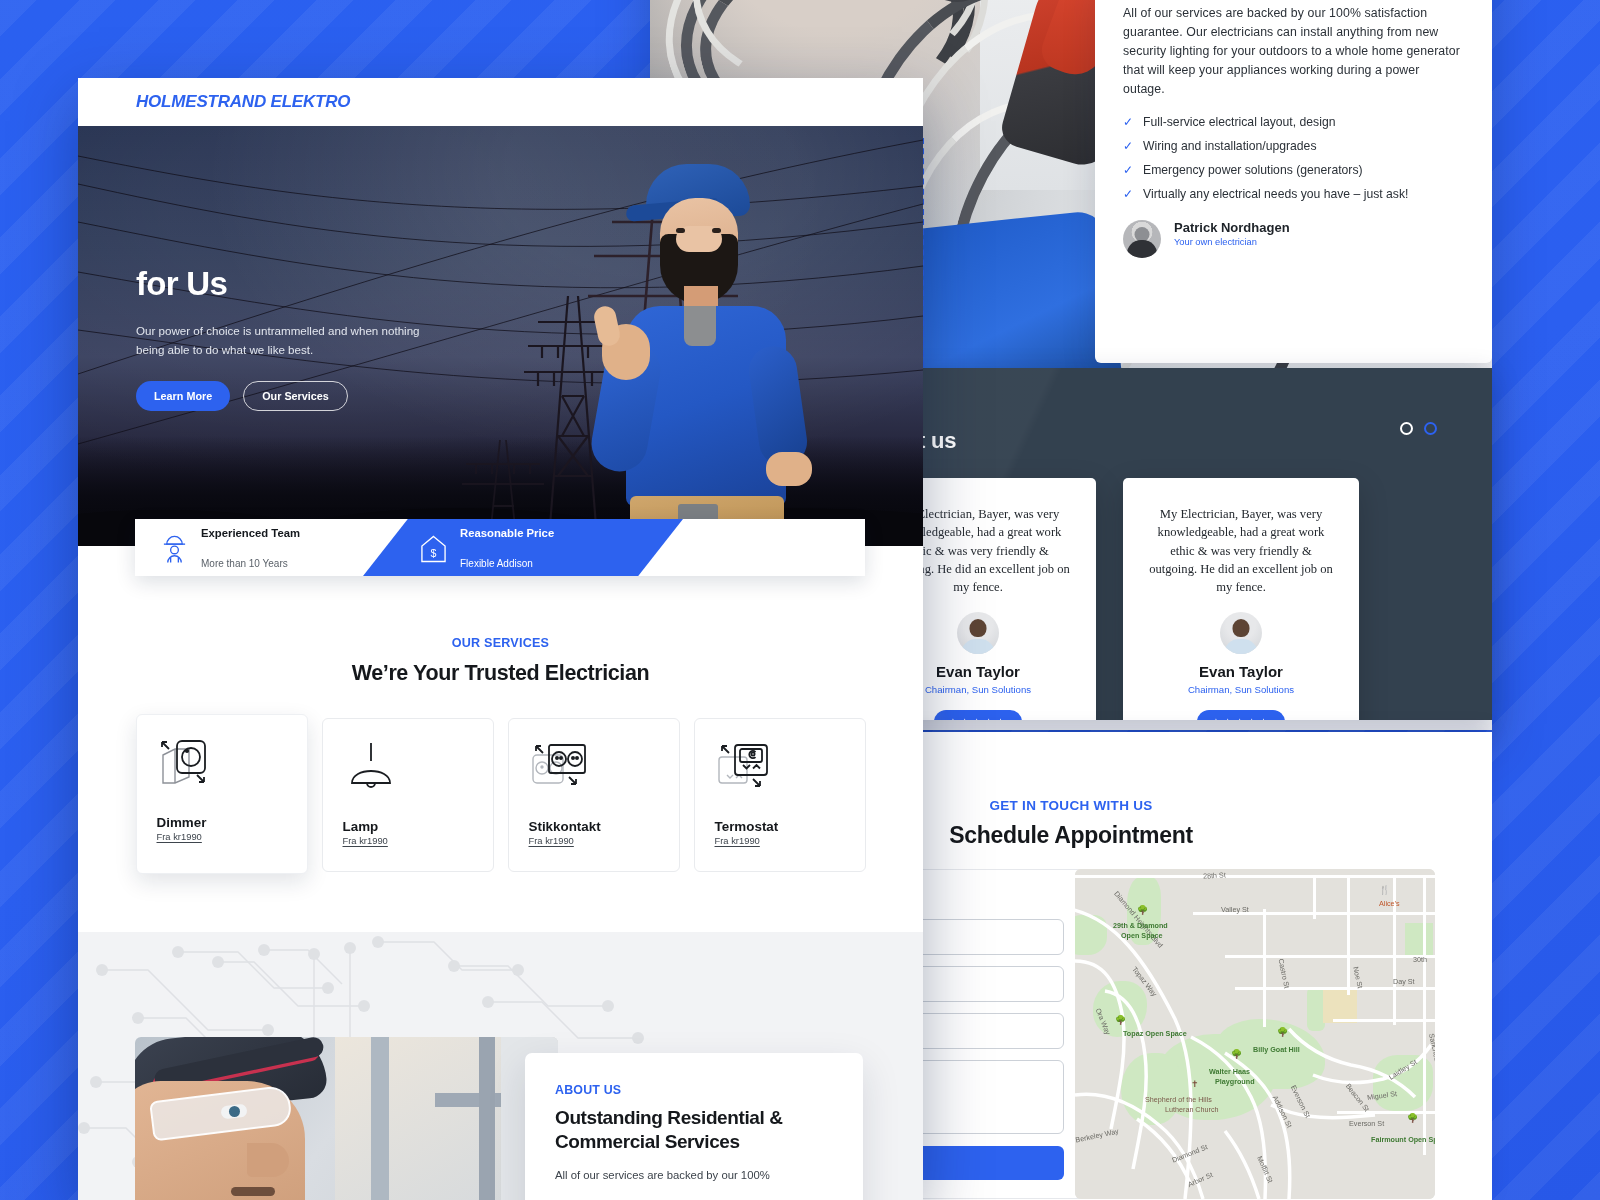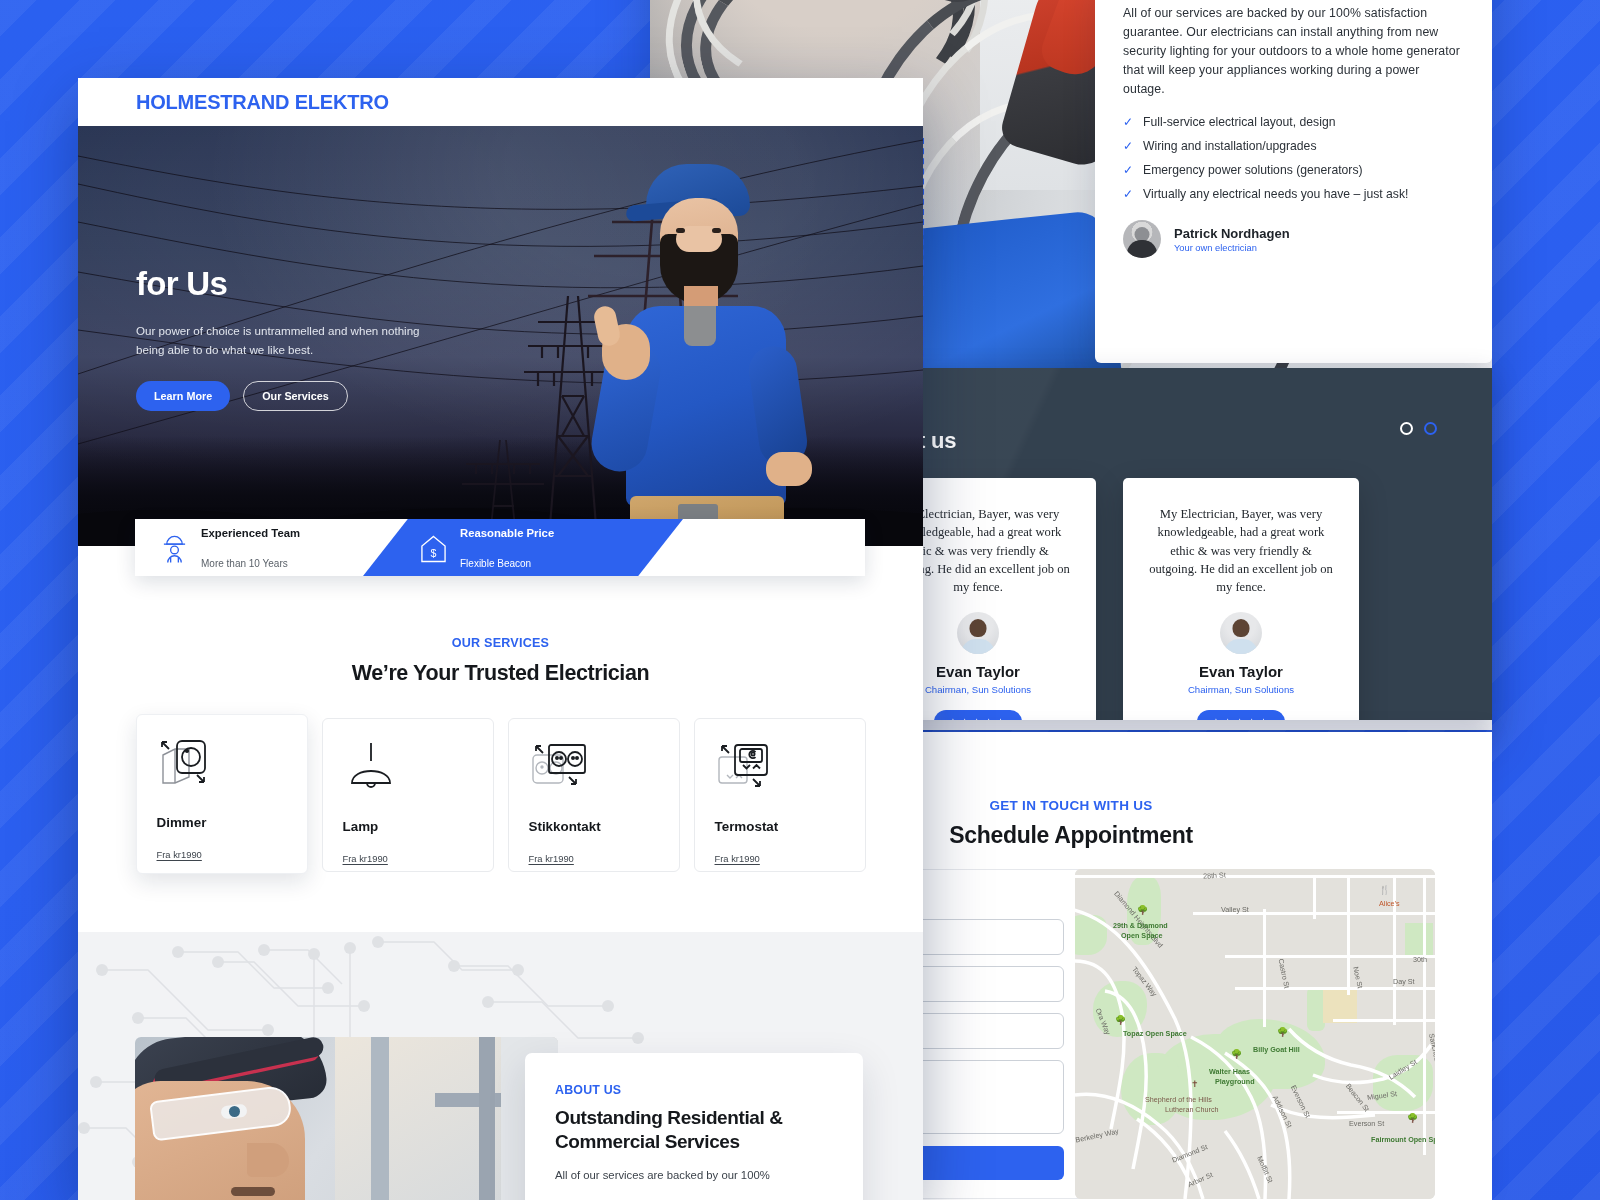--- a/index.html
+++ b/index.html
@@ -63,21 +63,21 @@
   }
   .b-panel p.lead {
     font-size: 12.3px; line-height: 1.55; color: #2b3138; letter-spacing: .1px;
   }
   .b-ul { list-style: none; margin-top: 16px; }
   .b-ul li {
     display: flex; align-items: flex-start; gap: 10px;
     font-size: 12.2px; color: #2b3138; margin-bottom: 9px;
   }
   .b-check { color: #2d62ef; font-size: 12px; line-height: 1.25; }
-  .b-person { display: flex; align-items: center; gap: 13px; margin-top: 18px; }
+  .b-person { display: flex; gap: 13px; margin-top: 18px; }
   .b-avatar {
     width: 38px; height: 38px; border-radius: 50%; flex: 0 0 38px;
     background: radial-gradient(circle at 50% 32%, #d9d9d9 0 32%, #b6b7ba 33% 100%);
     position: relative; overflow: hidden;
   }
   .b-avatar::before {
     content:""; position:absolute; left:50%; top:18%; width:15px; height:15px;
     transform: translateX(-50%); border-radius:50%; background:#8d8f93;
   }
   .b-avatar::after {
@@ -203,21 +203,21 @@
     background: #ffffff;
     overflow: hidden;
     box-shadow: 0 22px 60px rgba(6,20,60,.34);
   }
   
   .f-nav {
     height: 48px; background:#fff; display:flex; align-items:center;
     padding: 0 58px 0 58px; justify-content: space-between;
   }
   .f-logo {
-    font-size: 20px; font-weight: 800; color:#2d62ef; letter-spacing:-.2px;
+    font-size: 17px; font-weight: 800; color:#2d62ef; letter-spacing:-.2px;font-style:italic;
   }
   .f-menu { display:flex; align-items:center; gap: 31px; }
   .f-link {
     font-size: 11px; color:#4a5159; position:relative; padding-bottom: 4px;
   }
   .f-link.active { color:#2d62ef; }
   .f-link.active::after {
     content:""; position:absolute; left:0; right:0; bottom:-3px;
     height: 2px; background:#2d62ef; border-radius:2px;
   }
@@ -297,21 +297,21 @@
     display:flex; gap: 14px; justify-content:center; margin-top: 32px;
   }
   .f-card {
     width: 172px; height: 154px; background:#fff; border:1px solid #e9ebee;
     border-radius: 6px; padding: 22px 20px 0 20px; text-align:left;
   }
   .f-card.raised { height: 160px; margin-top:-4px; box-shadow: 0 8px 22px rgba(20,30,60,.12); border-color:#eef0f3;}
   .f-card .svgwrap { height: 56px; }
   .f-card h4 { margin-top: 22px; font-size: 13.4px; font-weight:700; color:#15181c; }
   .f-card .price {
-    margin-top: 19px; font-size: 9.4px; color:#3e454d;
+    margin-top: 1px; font-size: 9.4px; color:#3e454d;
     text-decoration: underline; text-underline-offset: 2px;
   }
 
   
   .f-about {
     position:relative; margin-top: 58px; height: 300px; background:#f2f3f5; overflow:hidden;
   }
   .f-about-circuit { position:absolute; inset:0; opacity:.85; }
   .f-about-photo {
     position:absolute; left: 57px; top: 105px; width: 423px; height: 230px;
@@ -654,21 +654,21 @@
     </div>
     <div class="f-feat on">
       <svg class="ic" viewBox="0 0 28 30">
         <g stroke="#ffffff" stroke-width="1.4" fill="none">
           <path d="M14 3 L26 13 V29 H2 V13 Z"></path>
           <text x="14" y="24" font-size="11" fill="#ffffff" stroke="none" text-anchor="middle" font-family="Liberation Sans">$</text>
         </g>
       </svg>
       <div>
         <div class="ft">Reasonable Price</div>
-        <div class="fs">Flexible Beacon</div>
+        <div class="fs">Flexible Addison</div>
       </div>
     </div>
   </div>
 
   <div class="f-services">
     <div class="f-kicker">OUR SERVICES</div>
     <div class="f-h2">We’re Your Trusted Electrician</div>
     <div class="f-cards">
 
       <div class="f-card raised">

